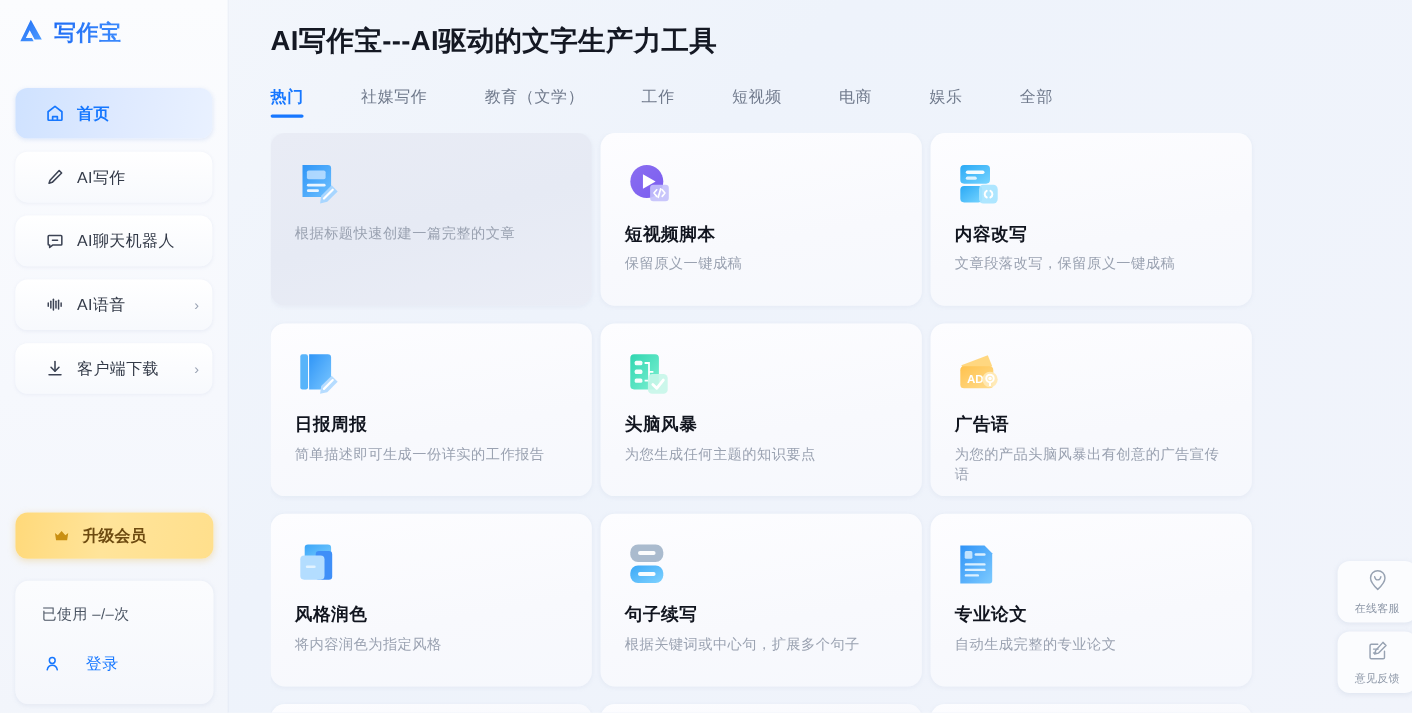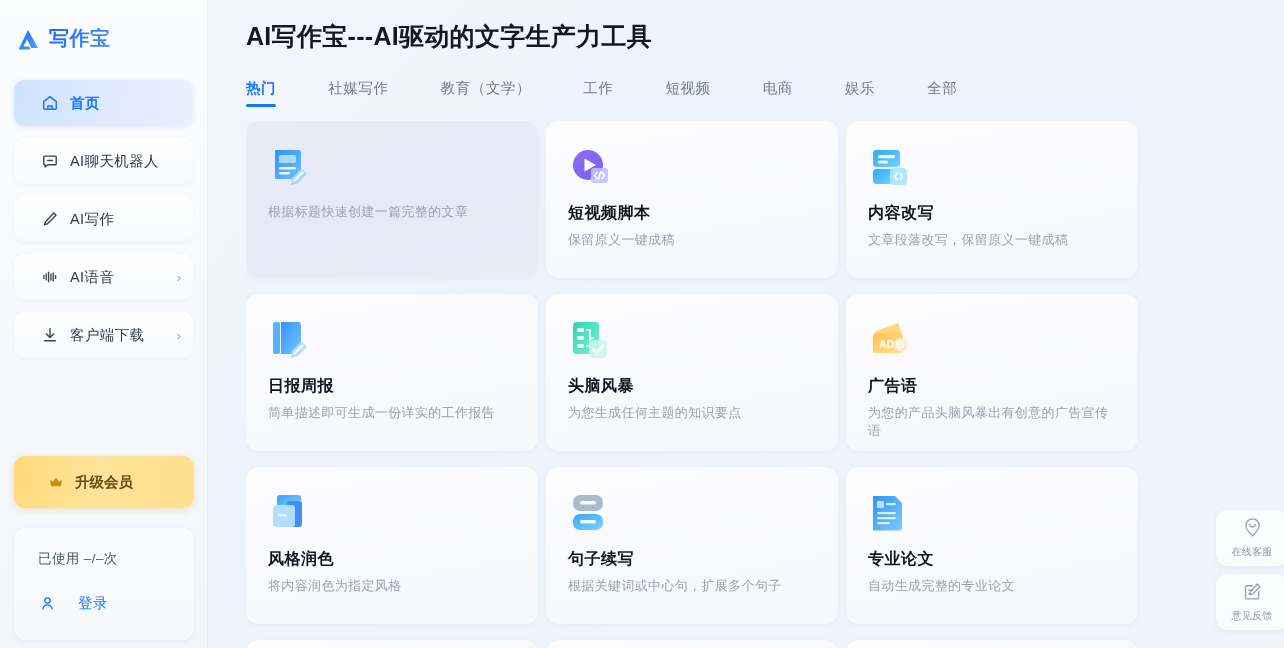--- a/index.html
+++ b/index.html
@@ -19,21 +19,21 @@
   
   .sidebar {
     width: 208px; height: 648px;
     flex: 0 0 208px;
     background: linear-gradient(180deg,#fbfcfe 0%, #f6f8fd 55%, #f2f5fb 100%);
     position: relative;
     padding: 0;
     border-right: 1px solid rgba(220,228,242,.55);
   }
   .logo-row {
-    display: flex; align-items: flex-end; gap: 7px;
+    display: flex; align-items: flex-start; gap: 7px;
     padding: 16px 0 0 16px;
     height: 52px;
   }
   .logo-mark { width: 26px; height: 24px; flex: 0 0 26px; }
   .logo-text {
     font-size: 20px; font-weight: 700; letter-spacing: .5px;
     background: linear-gradient(90deg,#1f6df5 0%, #3d8bfd 100%);
     -webkit-background-clip: text; background-clip: text;
     color: transparent;
   }
@@ -54,21 +54,21 @@
     color: #1677ff; font-weight: 600;
     box-shadow: 0 1px 4px rgba(110,150,220,.18);
   }
   .nav-item.active .nav-label { color: #1677ff; font-weight: 600; }
   .nav-ic { width: 19px; height: 19px; flex:0 0 19px; margin-right: 11px; display:flex; align-items:center; justify-content:center; }
   .nav-label { flex: 1 1 auto; letter-spacing: .4px; }
   .nav-chev { font-size: 13px; color: #9aa3b4; line-height: 1; }
 
   .upgrade {
     position: absolute; left: 14px; bottom: 140px;
-    width: 180px; height: 52px; border-radius: 11px;
+    width: 180px; height: 42px; border-radius: 11px;
     background: linear-gradient(100deg,#ffd97a 0%, #ffe49a 45%, #ffdf8c 100%);
     display: flex; align-items: center; padding-left: 32px;
     color: #6d4a10; font-size: 14.5px; font-weight: 700;
     box-shadow: 0 2px 7px rgba(229,185,88,.35);
     cursor: pointer;
   }
   .upgrade .nav-ic { margin-right: 10px; }
 
   .usage-card {
     position: absolute; left: 14px; bottom: 8px;
@@ -191,35 +191,35 @@
             <path d="M7.6 17 V13.4 H12.4 V17" stroke-linecap="round"></path>
           </svg>
         </span>
         <span class="nav-label">首页</span>
         <span class="nav-chev"></span>
       </div>
 
       <div class="nav-item">
         <span class="nav-ic">
           <svg viewBox="0 0 20 20" width="18" height="18" fill="none" stroke="#3c4354" stroke-width="1.55" stroke-linecap="round" stroke-linejoin="round">
-            <path d="M4 4.6 H16 A0.9 0.9 0 0 1 16.9 5.5 V13.3 A0.9 0.9 0 0 1 16 14.2 H7.6 L4.6 16.6 V14.2 H4 A0.9 0.9 0 0 1 3.1 13.3 V5.5 A0.9 0.9 0 0 1 4 4.6 Z"></path>
-            <path d="M7.4 9.4 H12.6"></path>
-          </svg>
-        </span>
-        <span class="nav-label">AI聊天机器人</span>
+            <path d="M14.2 3.3 L16.7 5.8 L7.2 15.3 L4 16.3 L5 13.1 Z"></path>
+          </svg>
+        </span>
+        <span class="nav-label">AI写作</span>
         <span class="nav-chev"></span>
       </div>
 
       <div class="nav-item">
         <span class="nav-ic">
           <svg viewBox="0 0 20 20" width="18" height="18" fill="none" stroke="#3c4354" stroke-width="1.55" stroke-linecap="round" stroke-linejoin="round">
-            <path d="M14.2 3.3 L16.7 5.8 L7.2 15.3 L4 16.3 L5 13.1 Z"></path>
-          </svg>
-        </span>
-        <span class="nav-label">AI写作</span>
+            <path d="M4 4.6 H16 A0.9 0.9 0 0 1 16.9 5.5 V13.3 A0.9 0.9 0 0 1 16 14.2 H7.6 L4.6 16.6 V14.2 H4 A0.9 0.9 0 0 1 3.1 13.3 V5.5 A0.9 0.9 0 0 1 4 4.6 Z"></path>
+            <path d="M7.4 9.4 H12.6"></path>
+          </svg>
+        </span>
+        <span class="nav-label">AI聊天机器人</span>
         <span class="nav-chev"></span>
       </div>
 
       <div class="nav-item">
         <span class="nav-ic">
           <svg viewBox="0 0 20 20" width="18" height="18" stroke="#3c4354" stroke-width="1.5" stroke-linecap="round">
             <path d="M3.2 8.4 V11.6"></path>
               <path d="M5.8 6.6 V13.4"></path>
               <path d="M8.4 4.6 V15.4"></path>
             <path d="M11 6.6 V13.4"></path>

